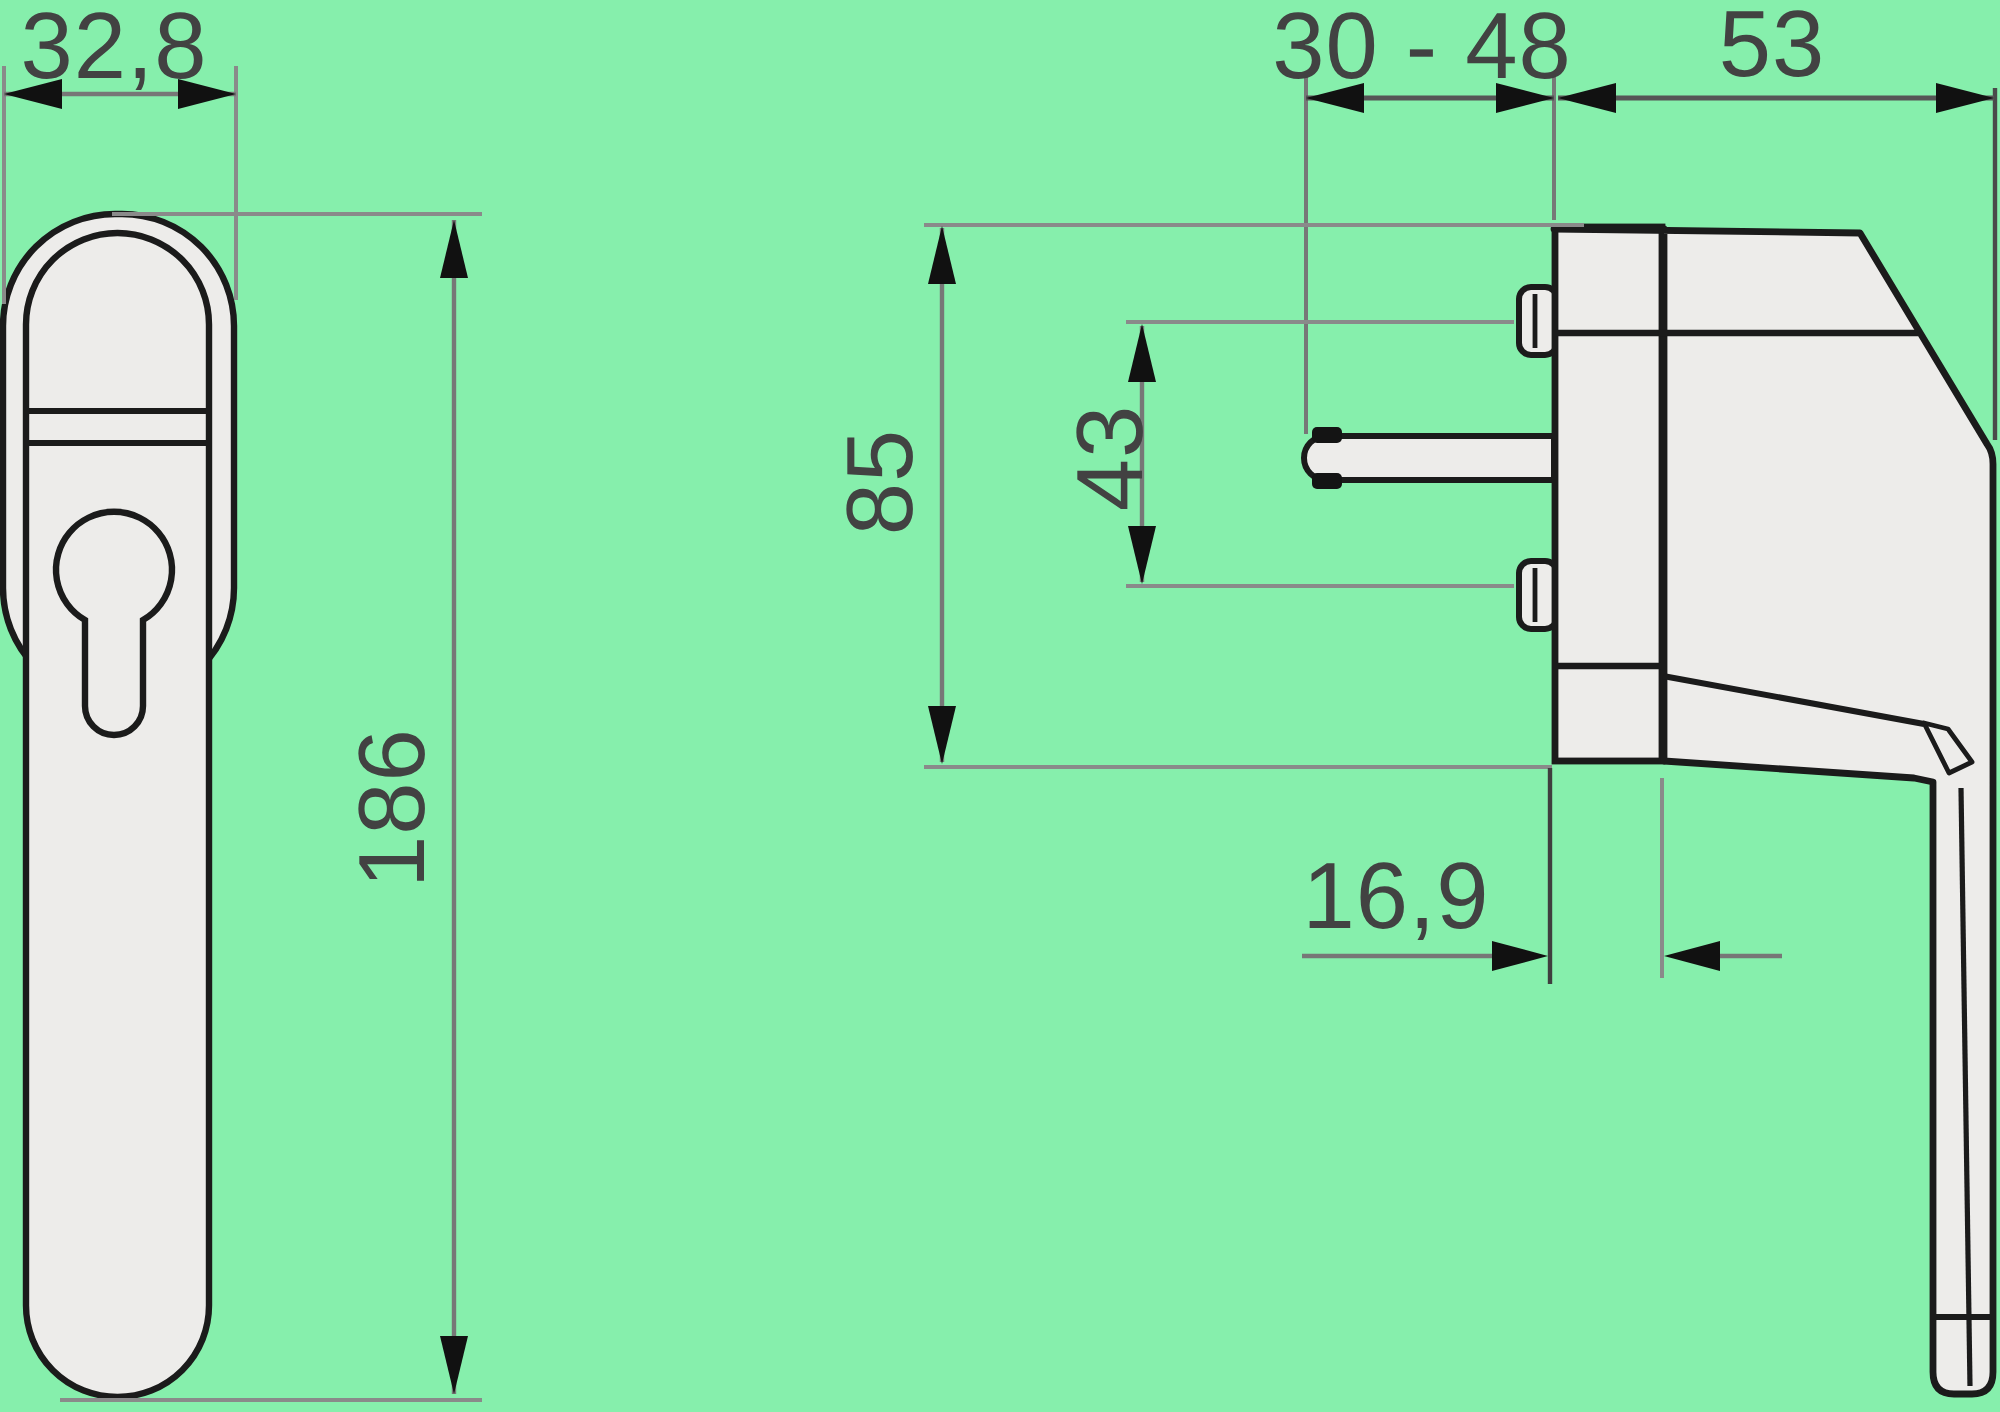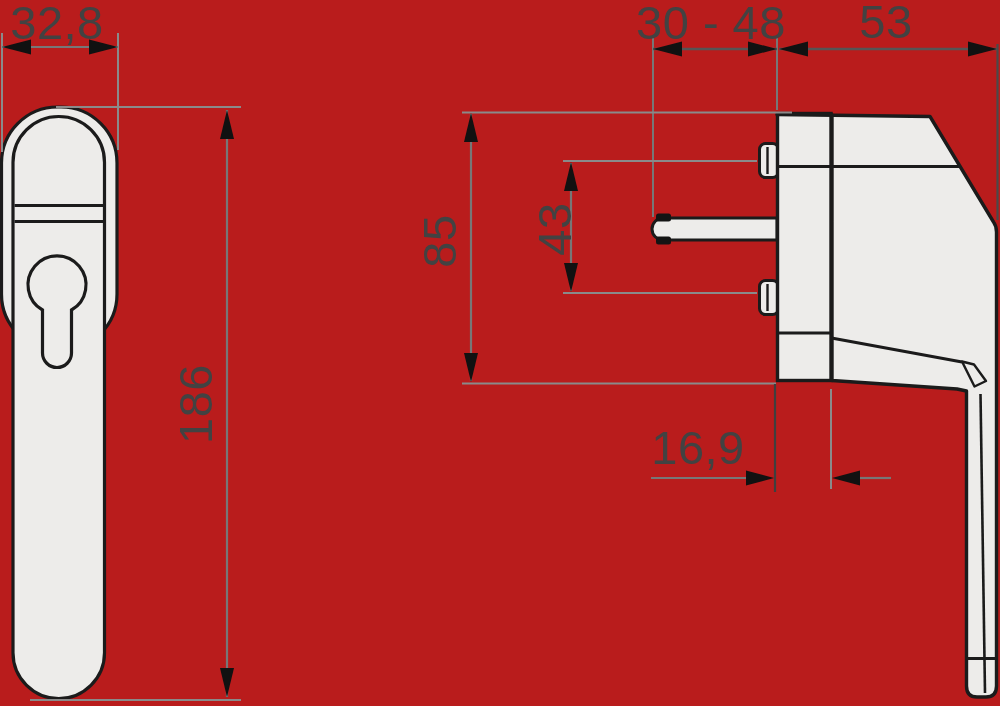--- a/index.html
+++ b/index.html
@@ -8,21 +8,21 @@
     background: #ffffff;
     width: 1000px;
     height: 706px;
     overflow: hidden;
     font-family: "Liberation Sans", sans-serif;
   }
   .canvas {
     position: relative;
     width: 1000px;
     height: 706px;
-    background: #b91c1c;
+    background: #86efac;
   }
   svg { display: block; }
   text.dim-label {
     font-family: "Liberation Sans", sans-serif;
     font-size: 47px;
     fill: #424242;
     letter-spacing: 0.5px;
   }
 </style>
 </head>

